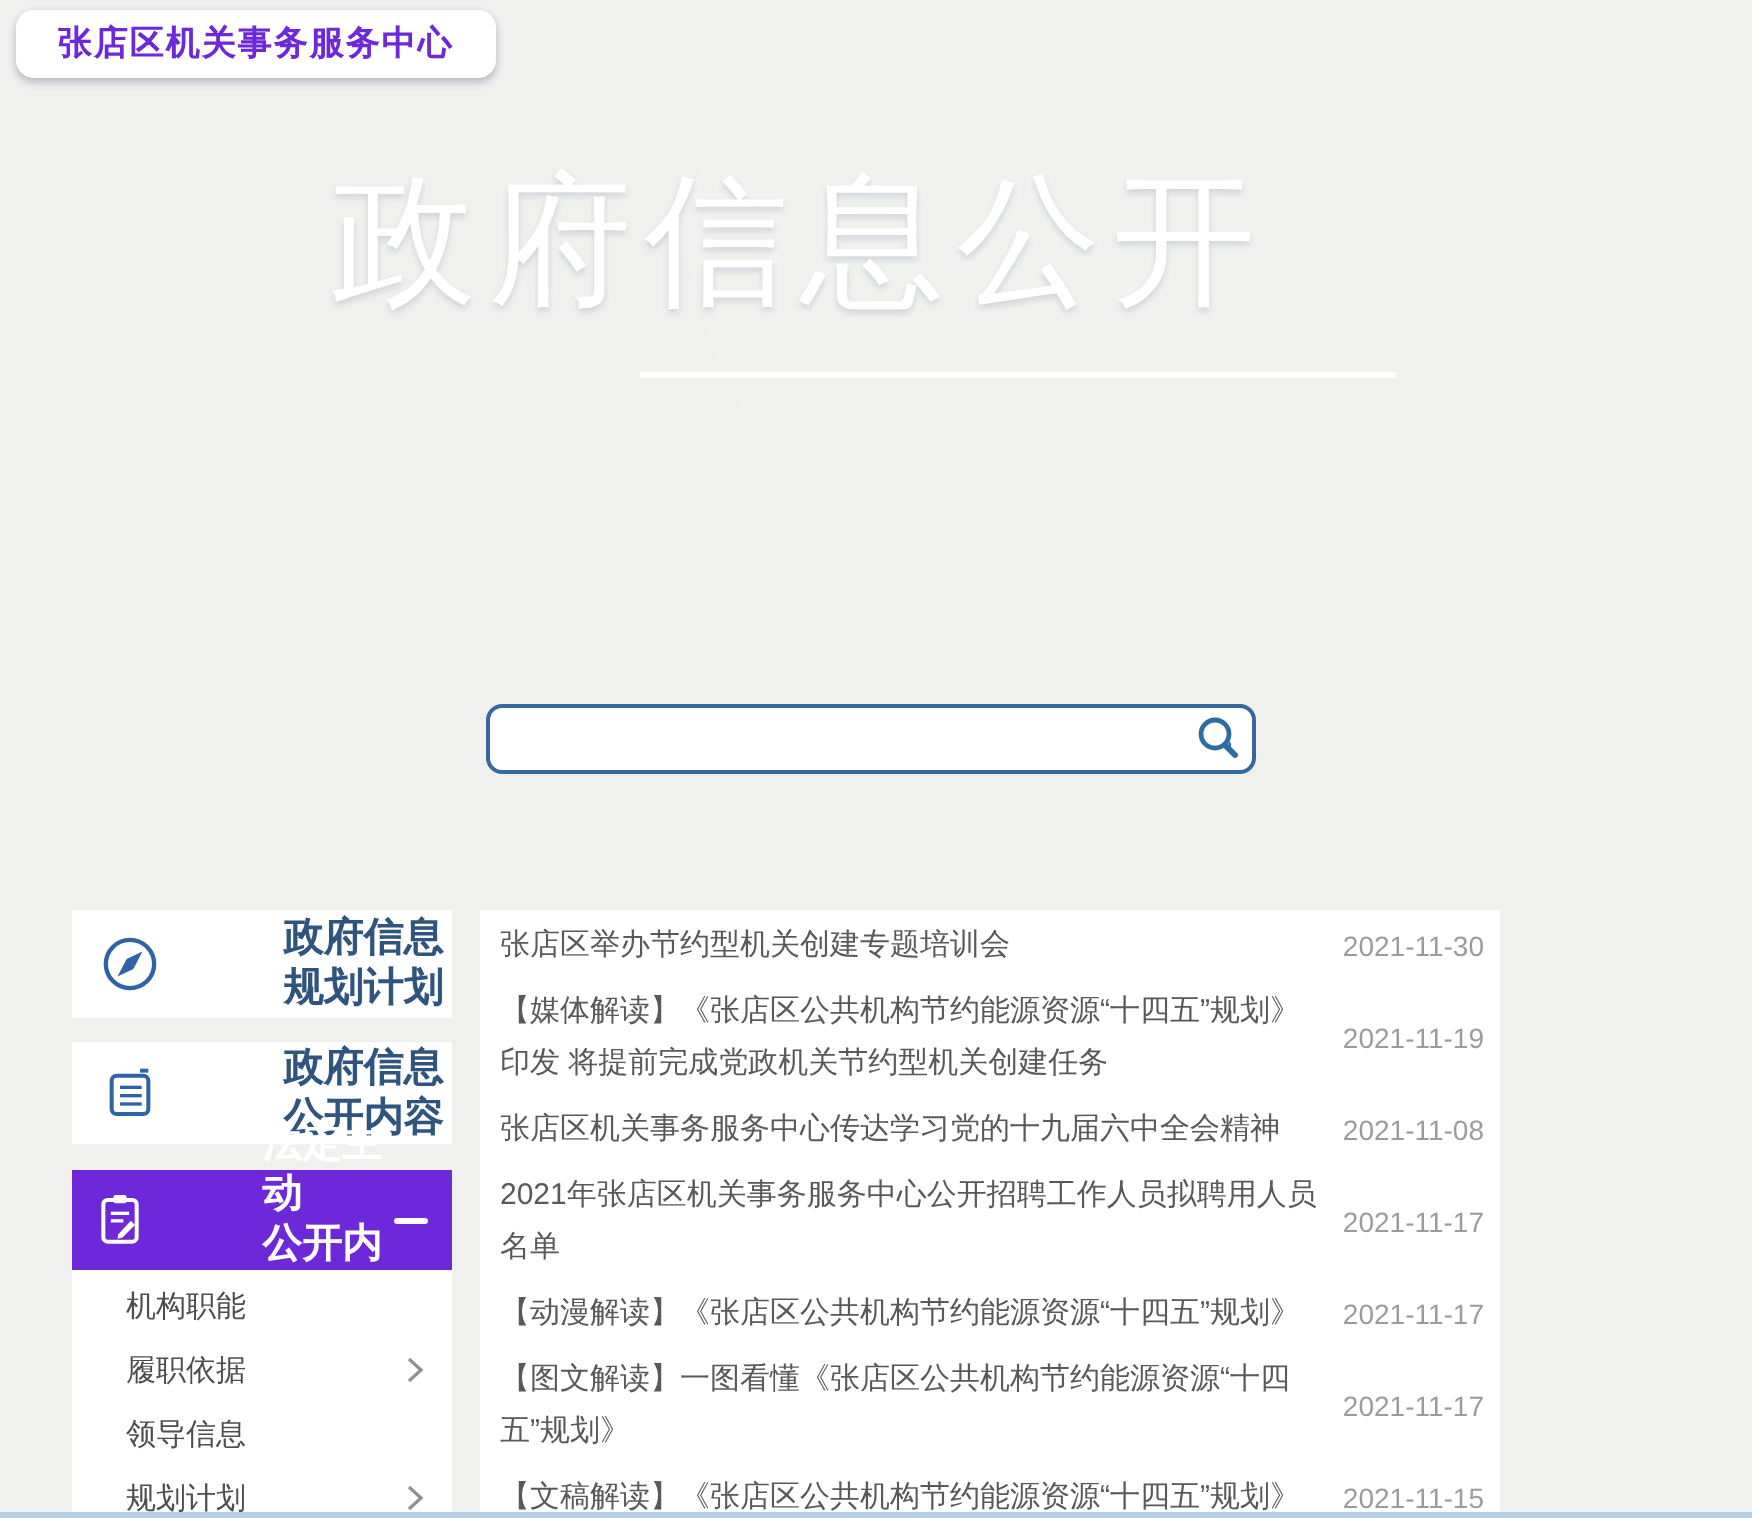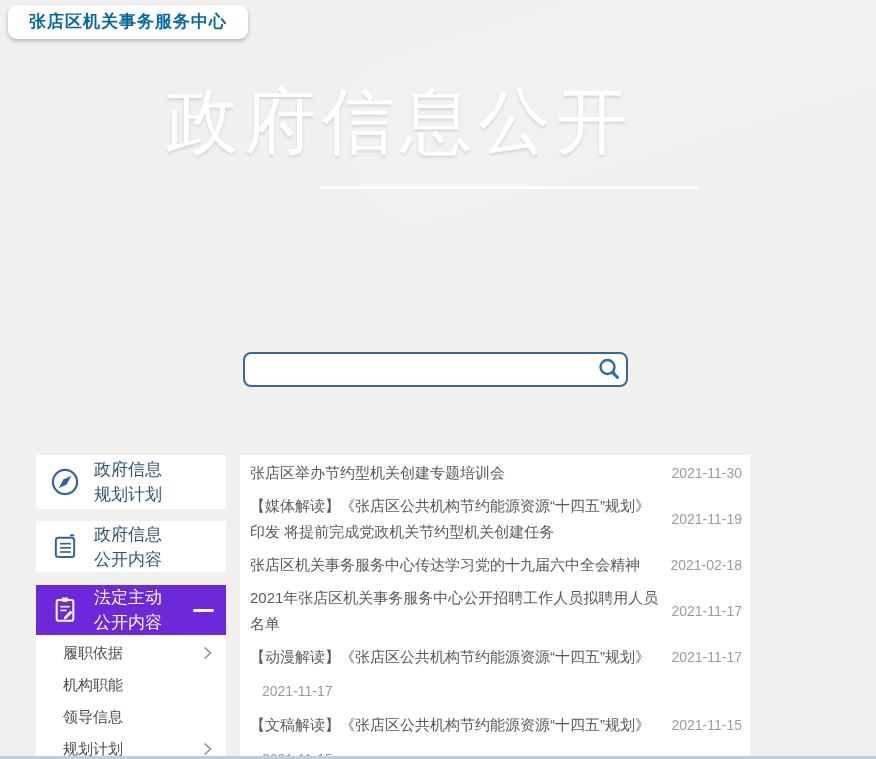--- a/index.html
+++ b/index.html
@@ -16,21 +16,21 @@
     background:linear-gradient(180deg,#4c78af 0%,#58establ 0%,#5a82b5 30%,#7896c2 62%,#a9bedb 92%,#9db4d2 100%);
   }
   .streak{position:absolute;background:rgba(255,255,255,0.07);}
   .streak.s1{width:700px;height:170px;right:-160px;top:-30px;transform:rotate(-17deg);border-radius:60px;}
   .streak.s2{width:620px;height:120px;right:-120px;top:150px;transform:rotate(24deg);border-radius:60px;background:rgba(255,255,255,0.06);}
   .streak.s3{width:520px;height:46px;left:90px;top:6px;transform:rotate(-9deg);background:rgba(255,255,255,0.05);border-radius:30px;}
 
   .site-badge{
     position:absolute;left:8px;top:5px;height:34px;line-height:34px;
     background:#ffffff;border-radius:9px;padding:0 21px;
-    color:#0369a1;font-size:17px;font-weight:600;letter-spacing:1px;
+    color:#6d28d9;font-size:17px;font-weight:600;letter-spacing:1px;
     box-shadow:0 2px 4px rgba(20,40,80,0.30);
     cursor:pointer;
   }
   .main-title{
     position:absolute;left:166px;top:82px;margin:0;
     color:#ffffff;font-size:72px;font-weight:normal;letter-spacing:6px;line-height:1.1;
     text-shadow:0 2px 3px rgba(30,50,90,0.15);
     white-space:nowrap;
   }
   .title-underline{position:absolute;left:320px;top:186px;width:378px;height:3px;background:#ffffff;}
@@ -53,21 +53,21 @@
     width:34px;height:31px;border:none;background:transparent;cursor:pointer;
     display:flex;align-items:center;justify-content:center;padding:0;
   }
 
   
   .sidebar{position:absolute;left:36px;top:171px;width:190px;height:304px;overflow:hidden;}
   .side-card{
     display:flex;align-items:center;background:#ffffff;color:#2f547e;cursor:pointer;
   }
   .side-card .icon-box{width:58px;display:flex;justify-content:center;align-items:center;color:#2e64a6;}
-  .side-card .lbl{font-size:17px;font-weight:400;line-height:25px;}
+  .side-card .lbl{font-size:20px;font-weight:700;line-height:25px;margin-left:48px;}
   .card-1{height:54px;margin-bottom:12px;}
   .card-2{height:51px;margin-bottom:13px;}
   .card-3{height:50px;background:#6d28d9;color:#ffffff;}
   .card-3 .icon-box{color:#ffffff;}
   .minus-bar{margin-left:auto;margin-right:12px;width:21px;height:3px;background:#ffffff;border-radius:2px;}
 
   .submenu{background:#ffffff;padding-top:2px;}
   .submenu-row{
     height:32px;display:flex;align-items:center;cursor:pointer;
     padding-left:27px;padding-right:14px;
@@ -168,38 +168,38 @@
         </span>
         <span class="lbl">
           <span>法定主动</span><br>
           <span>公开内容</span>
         </span>
         <span class="minus-bar"></span>
       </div>
 
       <div class="submenu">
   <div class="submenu-row">
+    <span class="txt">机构职能</span>
+    <span class="chev" style="visibility: hidden;">
+      <svg width="9" height="14" viewBox="0 0 9 14">
+        <polyline points="1.5,1.5 7.5,7 1.5,12.5" fill="none" stroke="currentColor" stroke-width="1.6"></polyline>
+      </svg>
+    </span>
+  </div>
+
+  <div class="submenu-row">
     <span class="txt">履职依据</span>
     <span class="chev">
       <svg width="9" height="14" viewBox="0 0 9 14">
         <polyline points="1.5,1.5 7.5,7 1.5,12.5" fill="none" stroke="currentColor" stroke-width="1.6"></polyline>
       </svg>
     </span>
   </div>
 
   <div class="submenu-row">
-    <span class="txt">机构职能</span>
-    <span class="chev" style="visibility: hidden;">
-      <svg width="9" height="14" viewBox="0 0 9 14">
-        <polyline points="1.5,1.5 7.5,7 1.5,12.5" fill="none" stroke="currentColor" stroke-width="1.6"></polyline>
-      </svg>
-    </span>
-  </div>
-
-  <div class="submenu-row">
     <span class="txt">领导信息</span>
     <span class="chev" style="visibility: hidden;">
       <svg width="9" height="14" viewBox="0 0 9 14">
         <polyline points="1.5,1.5 7.5,7 1.5,12.5" fill="none" stroke="currentColor" stroke-width="1.6"></polyline>
       </svg>
     </span>
   </div>
 
   <div class="submenu-row">
     <span class="txt">规划计划</span>
@@ -218,34 +218,35 @@
     <span class="date">2021-11-30</span>
   </div>
 
   <div class="news-row">
     <span class="title">【媒体解读】《张店区公共机构节约能源资源“十四五”规划》印发 将提前完成党政机关节约型机关创建任务</span>
     <span class="date">2021-11-19</span>
   </div>
 
   <div class="news-row">
     <span class="title">张店区机关事务服务中心传达学习党的十九届六中全会精神</span>
-    <span class="date">2021-02-18</span>
+    <span class="date">2021-11-08</span>
   </div>
 
   <div class="news-row">
     <span class="title">2021年张店区机关事务服务中心公开招聘工作人员拟聘用人员名单</span>
     <span class="date">2021-11-17</span>
   </div>
 
   <div class="news-row">
     <span class="title">【动漫解读】《张店区公共机构节约能源资源“十四五”规划》</span>
     <span class="date">2021-11-17</span>
   </div>
 
   <div class="news-row">
+    <span class="title">【图文解读】一图看懂《张店区公共机构节约能源资源“十四五”规划》</span>
     <span class="date">2021-11-17</span>
   </div>
 
   <div class="news-row">
     <span class="title">【文稿解读】《张店区公共机构节约能源资源“十四五”规划》</span>
     <span class="date">2021-11-15</span>
   </div>
 
   <div class="news-row">
     <span class="date">2021-11-15</span>

